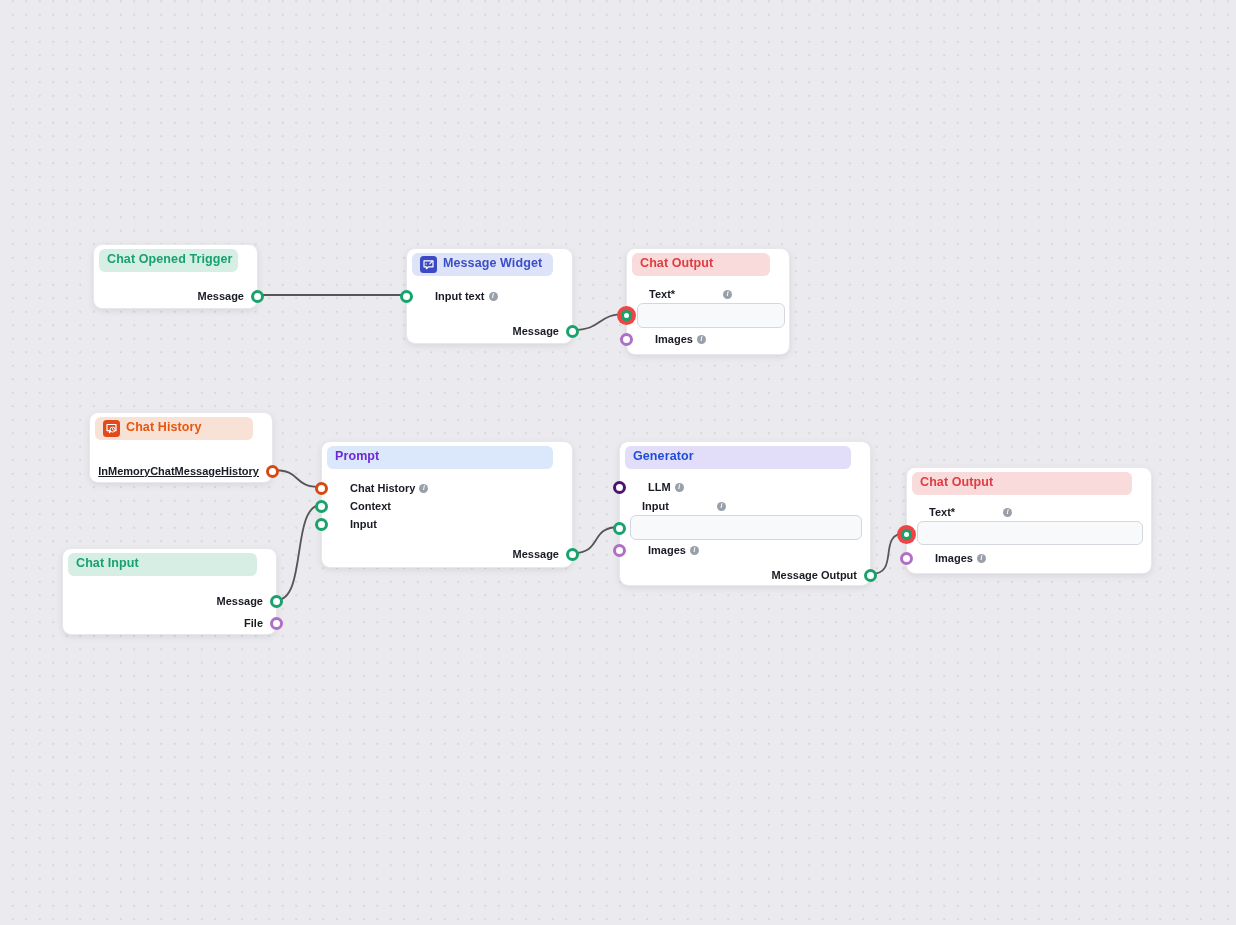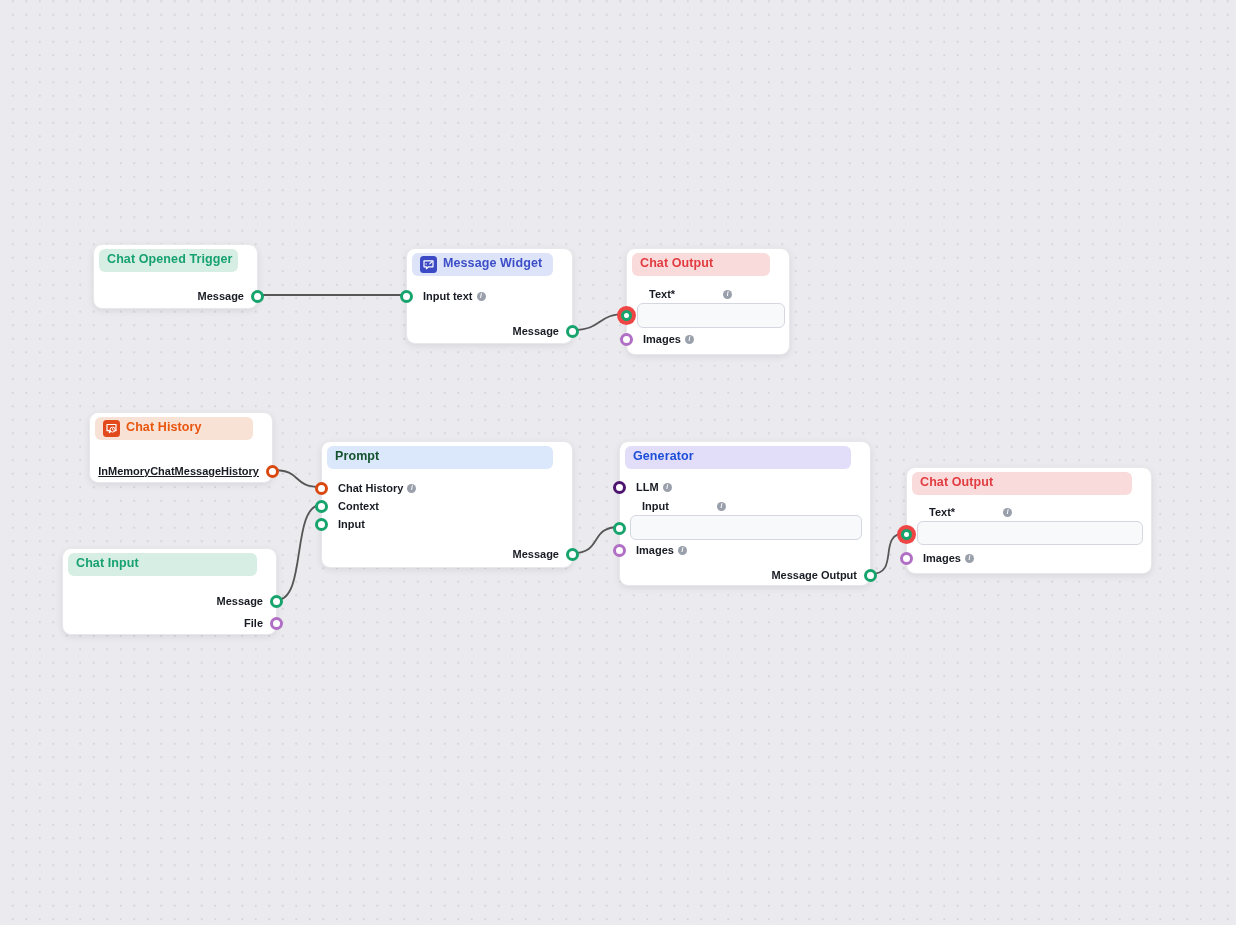--- a/index.html
+++ b/index.html
@@ -16,21 +16,21 @@
     position:absolute;background:#ffffff;border:1px solid #e7e7ec;border-radius:9px;
     box-shadow:0 2px 6px rgba(40,40,60,.10);box-sizing:border-box;
   }
   .node-header{
     position:absolute;left:5px;right:19px;top:4px;border-radius:6px;
     display:flex;align-items:flex-start;gap:6px;padding:3px 8px;height:17px;box-sizing:content-box;
   }
   .node-title{font-size:12.5px;font-weight:700;letter-spacing:.1px;white-space:nowrap;}
   .node-icon{display:inline-flex;width:17px;height:17px;flex:0 0 auto;}
   .row{position:absolute;height:16px;line-height:16px;font-size:11px;font-weight:600;color:#181b23;white-space:nowrap;display:flex;align-items:center;gap:4px;}
-  .row-in{left:16px;}
+  .row-in{left:28px;}
   .row-out{right:13px;justify-content:flex-end;}
   .field-label{left:22px;gap:48px;}
   .field-box{
     position:absolute;background:#f8f9fb;border:1px solid #d4d7e0;border-radius:6px;
     box-sizing:border-box;outline:none;font:inherit;padding:0 6px;
   }
   .port{
     position:absolute;width:13px;height:13px;border-radius:50%;
     background:#ffffff;border:3px solid #17a36c;box-sizing:border-box;z-index:3;
   }
@@ -118,21 +118,21 @@
         </span>
         <span class="node-title" style="color: rgb(232, 86, 14);">Chat History</span>
       </div>
       <div class="row row-out" style="top: 50px; text-decoration: underline;">
         <span>InMemoryChatMessageHistory</span>
       </div>
       <span class="port" style="border-color: rgb(217, 72, 15); top: 51.5px; right: -7px;"></span>
     </div>
     <div class="node" style="left: 321px; top: 441px; width: 252px; height: 127px;">
       <div class="node-header" style="background: rgb(219, 231, 251);">
-        <span class="node-title" style="color: #14532d;">Prompt</span>
+        <span class="node-title" style="color: #6d28d9;">Prompt</span>
       </div>
       <div class="row row-in" style="top: 38px;">
         <span>Chat History</span>
         <span class="info-dot">i</span>
       </div>
       <span class="port" style="border-color: rgb(217, 72, 15); top: 39.5px; left: -7px;"></span>
       <div class="row row-in" style="top: 56px;">
         <span>Context</span>
       </div>
       <span class="port" style="border-color: rgb(23, 163, 108); top: 57.5px; left: -7px;"></span>

